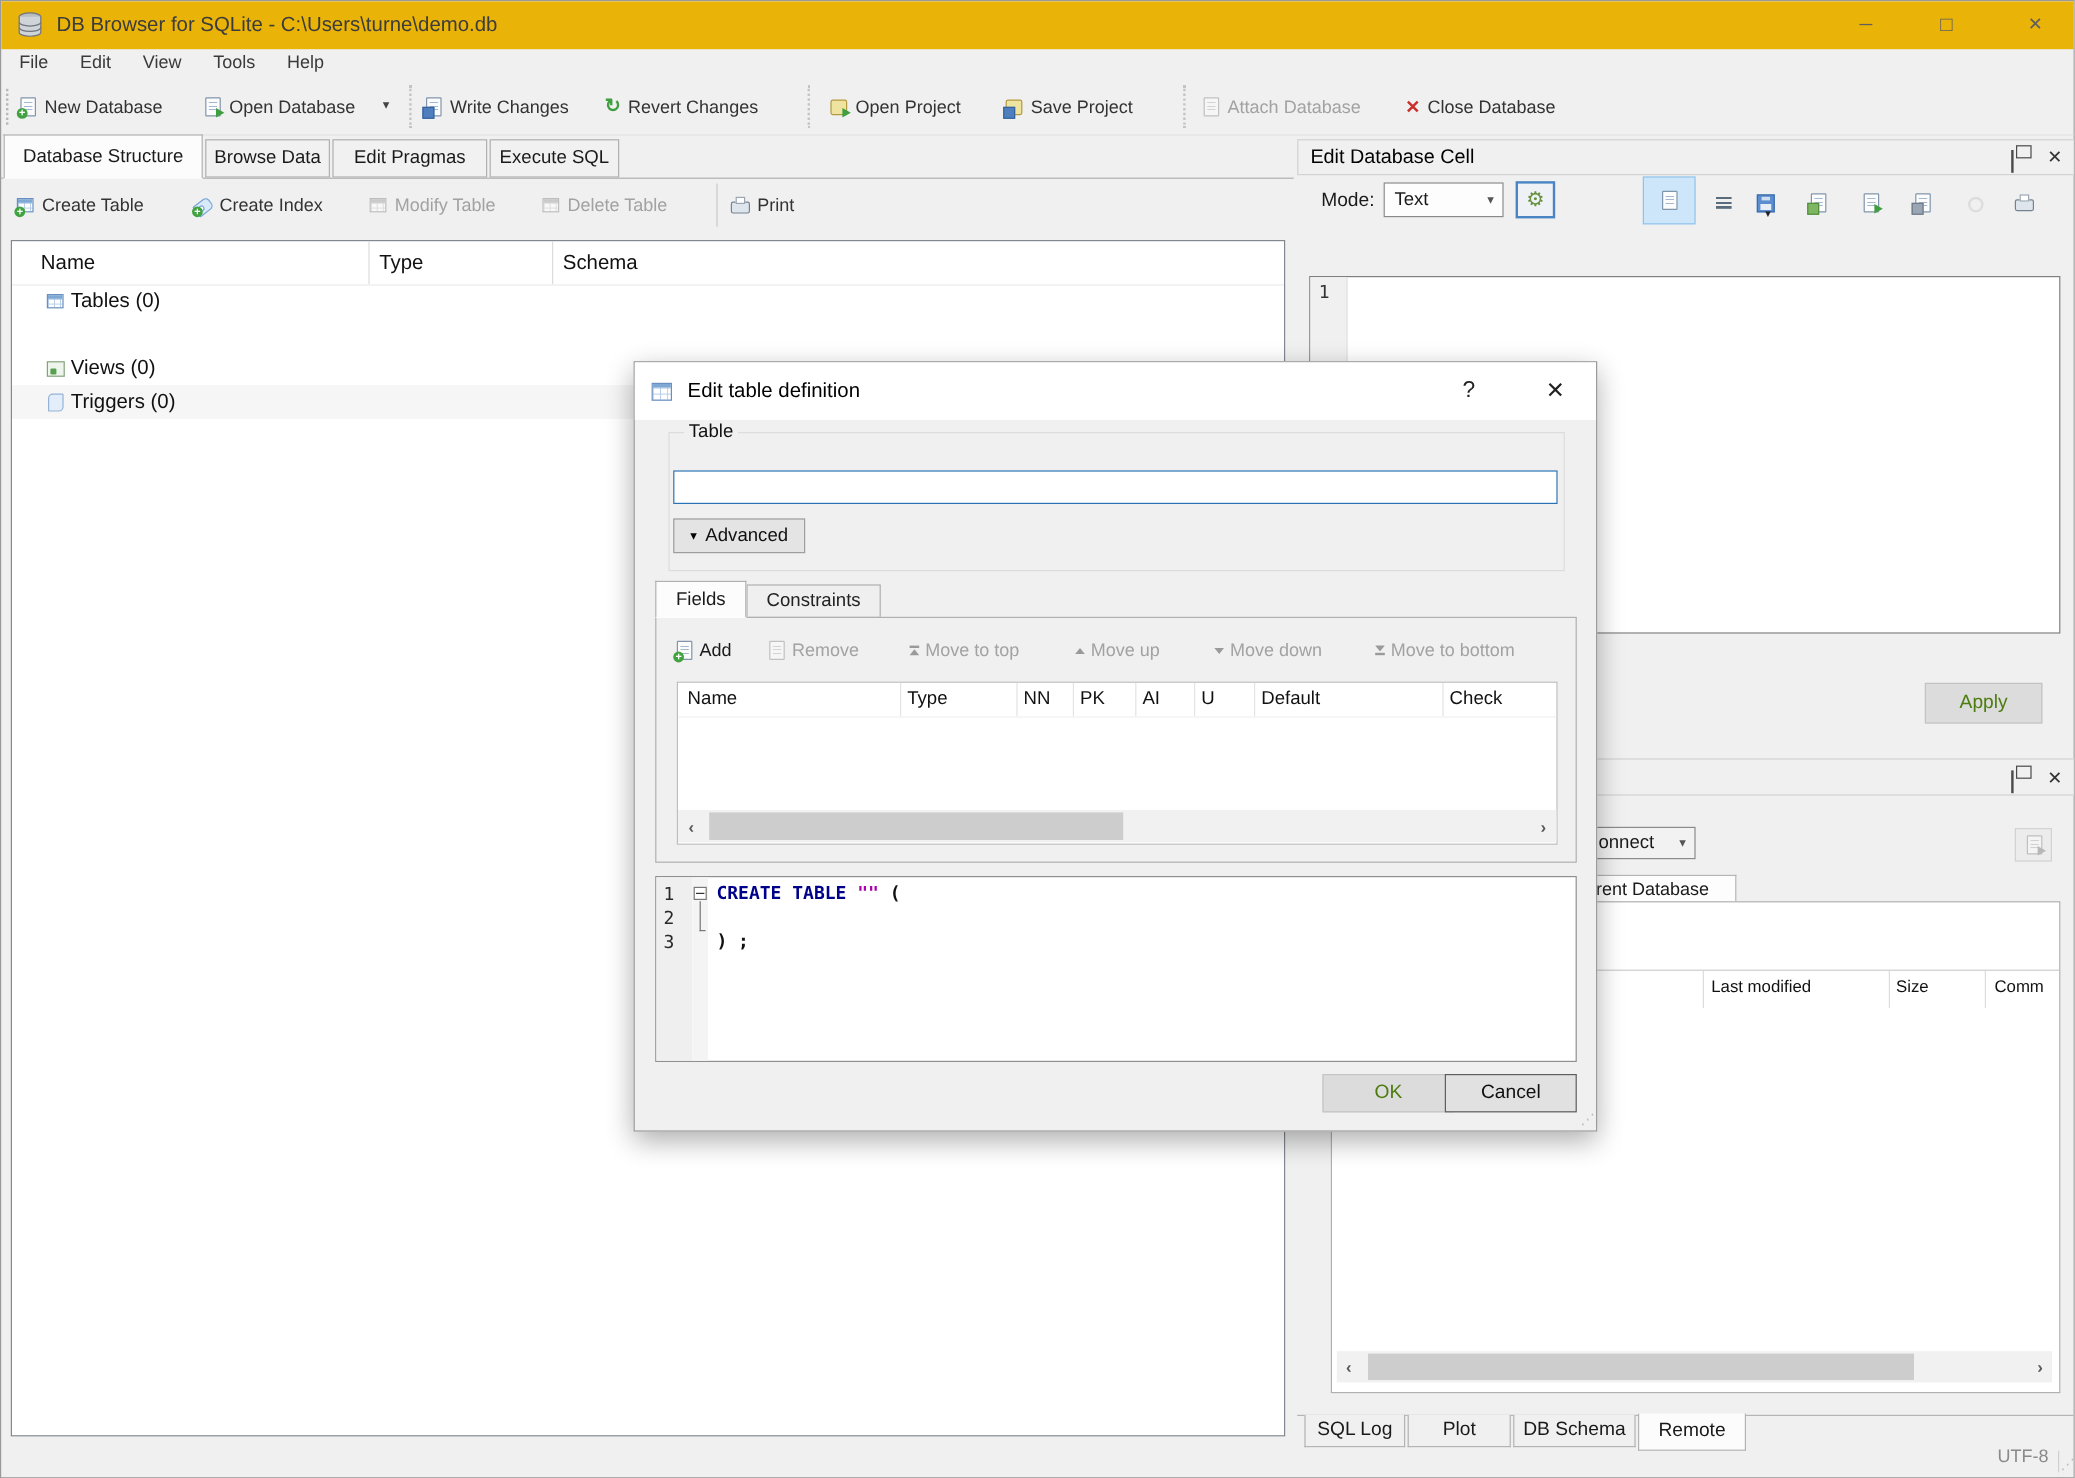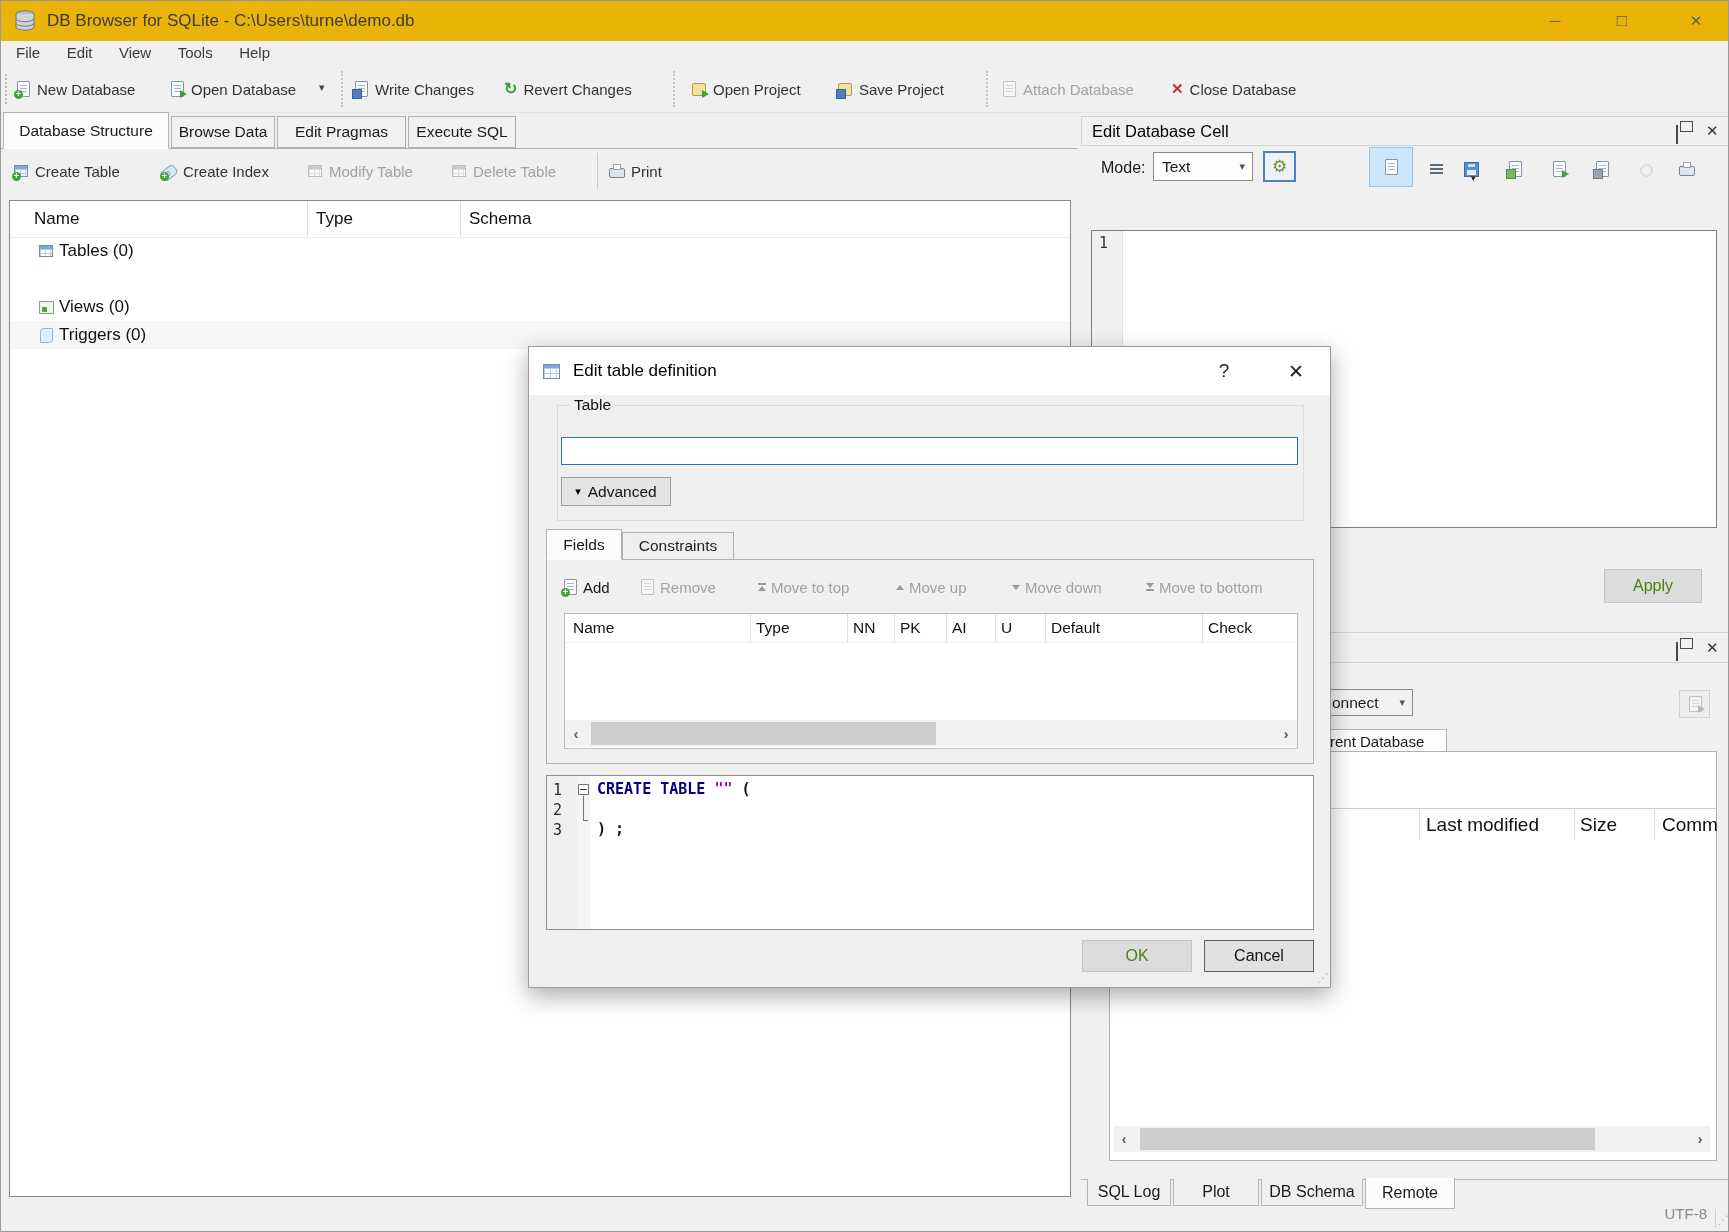--- a/index.html
+++ b/index.html
@@ -59,38 +59,38 @@
   .ec-editor{left:1090px;top:229px;width:626px;height:298px;background:#fff;border:1px solid #7f7f7f;box-sizing:border-box;}
   .ec-gutter{position:absolute;left:0;top:0;width:30px;height:100%;background:#f0f0f0;border-right:1px solid #e2e2e2;}
   .ec-ln{position:absolute;left:0;top:3px;width:24px;text-align:left;padding-left:7px;
          font:15px "DejaVu Sans Mono",monospace;color:#333;}
   .btn{display:flex;align-items:center;justify-content:center;font-size:16px;box-sizing:border-box;}
   .btn.disabled{background:#dcdcdc;border:1px solid #c3c3c3;color:#4d7c0f;}
 
   
   .remote-box{left:1108px;top:750px;width:608px;height:410px;background:#fff;border:1px solid #b0b0b0;box-sizing:border-box;}
   .rb-hline{position:absolute;left:0;right:0;top:56px;border-top:1px solid #cdcdcd;}
-  .rb-col{position:absolute;top:62px;font-size:19px;color:#111;}
+  .rb-col{position:absolute;top:62px;font-size:14px;color:#111;}
   .rb-sep{position:absolute;top:57px;height:31px;width:0;border-left:1px solid #dcdcdc;}
   .hscroll{position:absolute;background:#f1f1f1;}
   .hs-arrow{position:absolute;top:0;bottom:0;display:flex;align-items:center;justify-content:center;
             color:#5a5a5a;font-size:14px;font-weight:bold;}
   .hs-thumb{position:absolute;top:2px;bottom:2px;background:#cdcdcd;}
   .btab{top:1178px;height:27px;background:#f0f0f0;border:1px solid #b4b4b4;border-top:none;
         display:flex;align-items:center;justify-content:center;font-size:16px;box-sizing:border-box;}
   .btab.active{top:1177px;height:31px;background:#fcfcfc;z-index:2;}
   .btabline{left:1080px;top:1178px;width:649px;border-top:1px solid #b4b4b4;}
 
   .statusenc{left:1644px;top:1204px;width:62px;text-align:right;font-size:15px;color:#8a8a8a;}
   .status-sep{left:1714px;top:1208px;height:18px;border-left:1px solid #cfcfcf;}
   .grip{color:#b9b9b9;font-size:12px;letter-spacing:-2px;}
 
   
   .dialog{left:527px;top:300px;width:803px;height:642px;background:#f0f0f0;border:1px solid #9b9b9b;
-          box-sizing:border-box;z-index:50;box-shadow:0 8px 22px rgba(0,0,0,.33);margin-top:45px;}
+          box-sizing:border-box;z-index:50;box-shadow:0 8px 22px rgba(0,0,0,.33);}
   .dlg-title{position:absolute;left:0;top:0;right:0;height:48px;background:#fff;}
   .dlg-title-text{position:absolute;left:44px;top:0;line-height:48px;font-size:17px;color:#000;}
   .dlg-tbtn{position:absolute;top:0;height:48px;display:flex;align-items:center;justify-content:center;
             font-size:19px;color:#222;}
   .grpbox{position:absolute;left:28px;top:58px;width:745px;height:114px;border:1px solid #dcdcdc;}
   .grp-lbl{position:absolute;left:12px;top:-10px;background:#f0f0f0;padding:0 4px;font-size:15.5px;color:#111;}
   .dlg-input{position:absolute;left:32px;top:90px;width:737px;height:28px;border:1px solid #2a72b5;
              background:#fff;box-sizing:border-box;outline:none;font-size:15px;font-family:"Liberation Sans",sans-serif;padding:0 6px;}
   .adv-btn{position:absolute;left:32px;top:130px;width:110px;height:29px;background:#e4e4e4;border:1px solid #9e9e9e;
            box-sizing:border-box;display:flex;align-items:center;justify-content:center;gap:7px;font-size:15.5px;color:#111;}
@@ -537,21 +537,21 @@
       <span class="sql-fold"></span>
       <span class="sql-ln" style="top:5px;">1</span>
       <span class="sql-ln" style="top:25px;">2</span>
       <span class="sql-ln" style="top:45px;">3</span>
       <span class="fold-box"></span>
       <span class="fold-line"></span>
       <span class="sql-code" style="top:4px;"><span class="kw">CREATE TABLE</span><span class="pln"> </span><span class="str">""</span><span class="pln">&nbsp;</span><span class="pln">(</span></span>
       <span class="sql-code pln" style="top:44px;">) ;</span>
     </div>
 
-    <div class="abs btn disabled" style="left:553px;top:593px;width:110px;height:32px;">
+    <div class="abs btn disabled" style="left:573px;top:593px;width:110px;height:32px;">
       <span>OK</span>
     </div>
     <div class="abs btn" style="left:675px;top:593px;width:110px;height:32px;background:#e1e1e1;border:1px solid #5e5e5e;color:#111;">
       <span>Cancel</span>
     </div>
     <span class="dlg-grip grip">⋰</span>
   </div>
 
 </div>
 

